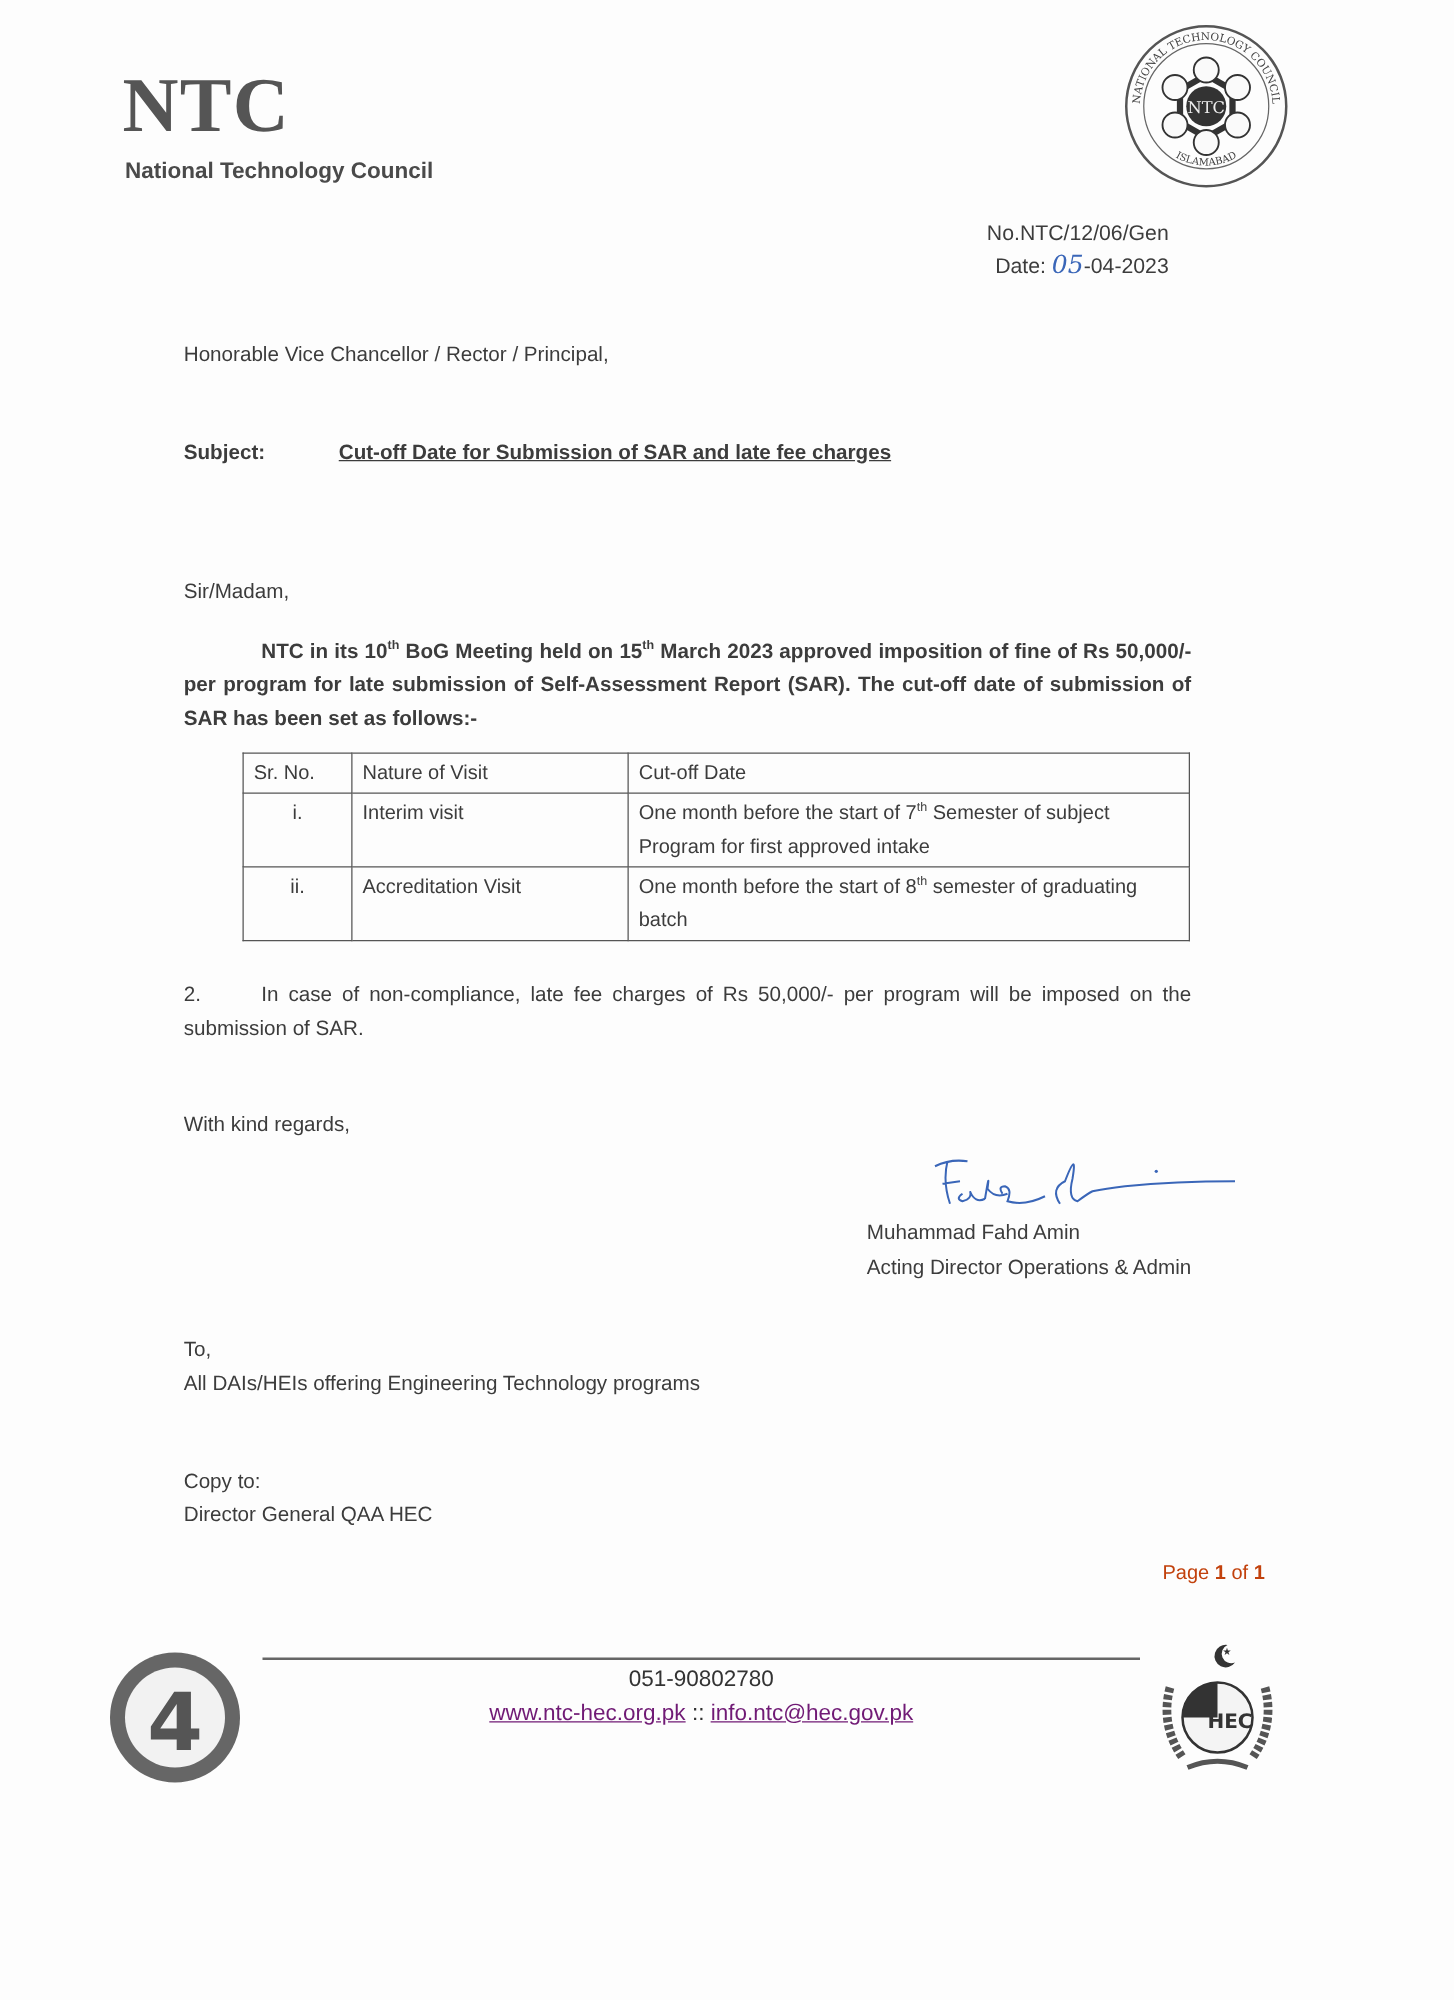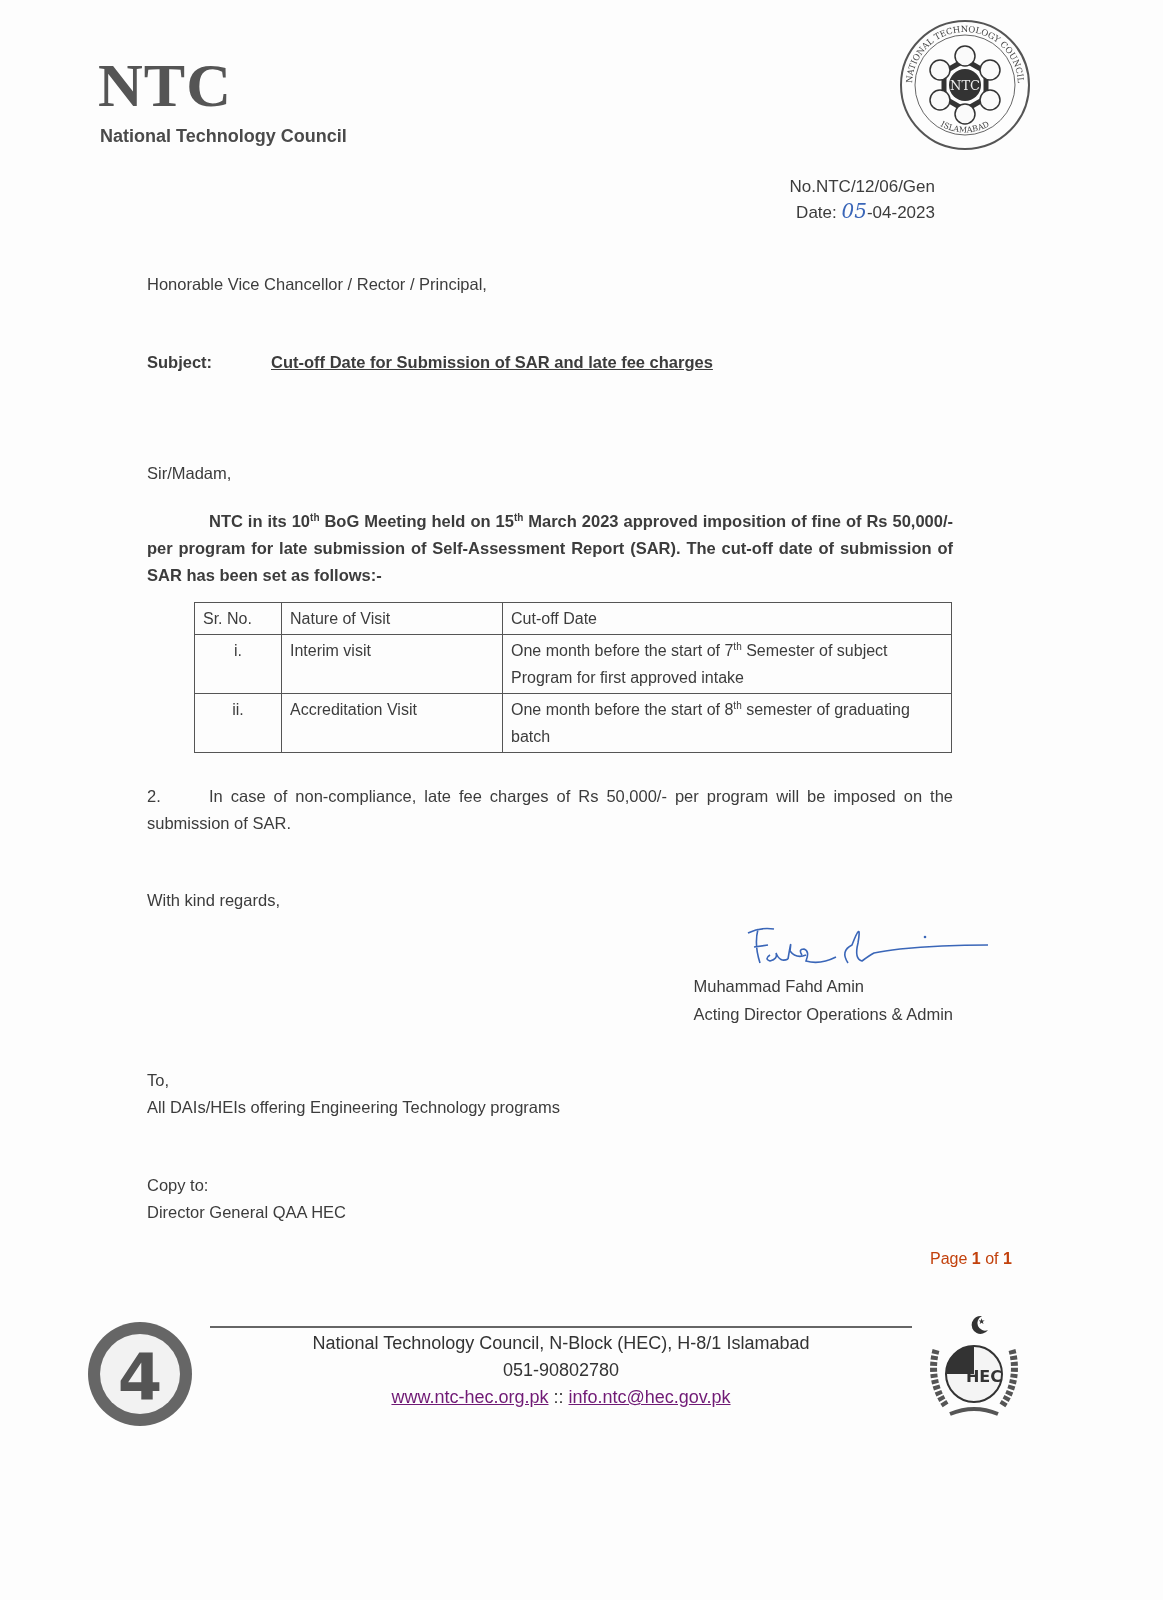--- a/index.html
+++ b/index.html
@@ -127,21 +127,20 @@
 
 <div class="abs txt copy">
   <div>Copy to:</div>
   <div>Director General QAA HEC</div>
 </div>
 
 <div class="abs pageno"><span>Page </span><b>1</b><span> of </span><b>1</b></div>
 
 <div class="abs footer-line"></div>
 <div class="abs footer">
-  <div>National Technology Council, N-Block (HEC), H-8/1 Islamabad</div>
   <div>051-90802780</div>
   <div><a>www.ntc-hec.org.pk</a><span> :: </span><a>info.ntc@hec.gov.pk</a></div>
 </div>
 
 <svg class="abs logo4" viewBox="0 0 108 108">
   <circle cx="54" cy="54" r="52" fill="#666"></circle>
   <circle cx="54" cy="54" r="40" fill="#f2f2f2"></circle>
   <text x="54" y="80" font-size="64" font-weight="bold" fill="#555" text-anchor="middle" font-family="DejaVu Sans, sans-serif">4</text>
 </svg>
 

